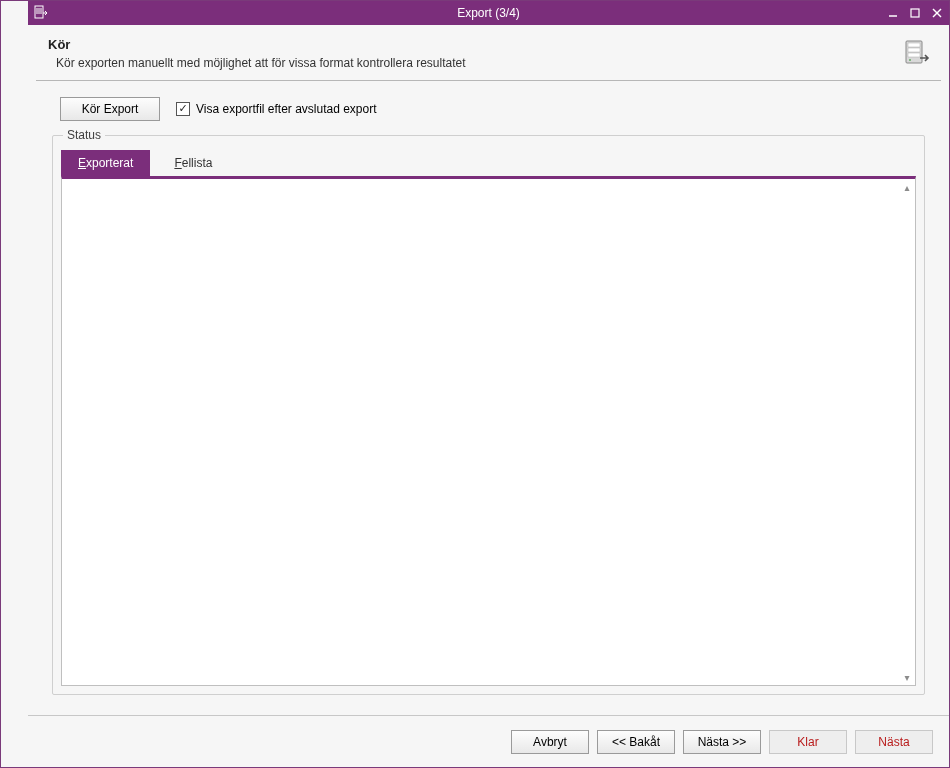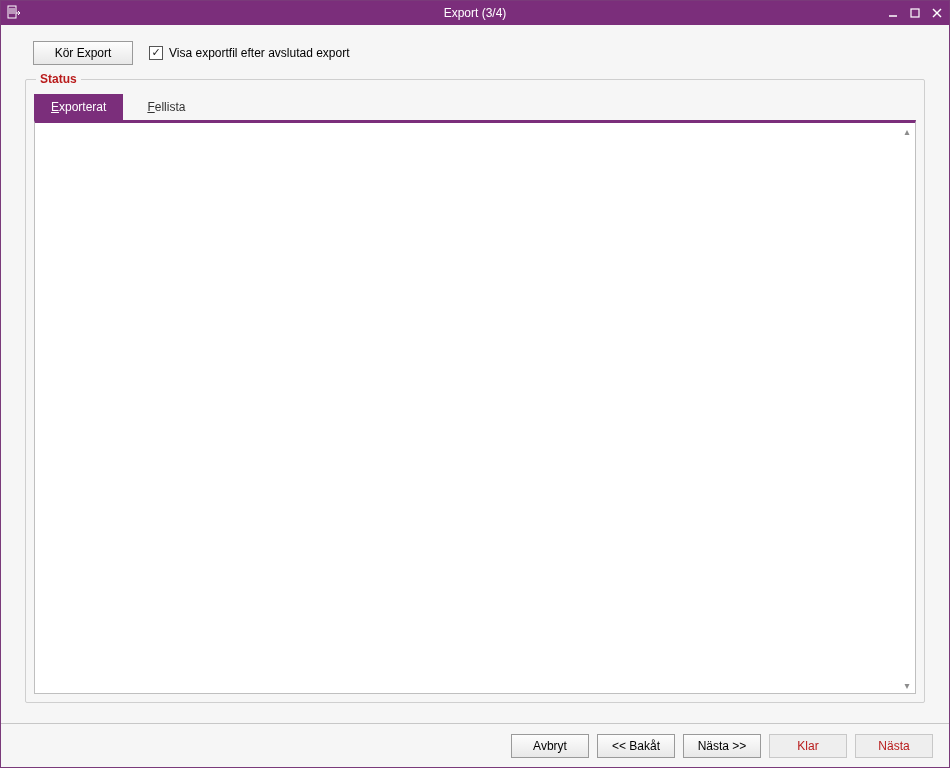--- a/index.html
+++ b/index.html
@@ -13,20 +13,21 @@
     background: #f0f0f0;
     overflow: hidden;
   }
   .window {
     width: 950px;
     height: 768px;
     border: 1px solid #7a3a7a;
     background: #f6f6f6;
     display: flex;
     flex-direction: column;
+    padding-left: 27px;
   }
   .titlebar {
     height: 24px;
     background: #7b2e7b;
     color: #fff;
     display: flex;
     align-items: center;
     position: relative;
     user-select: none;
   }
@@ -144,22 +145,21 @@
     display: flex;
     flex-direction: column;
   }
   .status-legend {
     position: absolute;
     top: -8px;
     left: 10px;
     background: #f6f6f6;
     padding: 0 4px;
     font-size: 12px;
-    color: #b91c1c;
-    font-weight: bold;
+    color: #404040;
   }
   .tabs-wrap {
     padding: 14px 8px 8px 8px;
     flex: 1;
     display: flex;
     flex-direction: column;
   }
   .tab-strip {
     display: flex;
     align-items: flex-end;
@@ -199,21 +199,21 @@
     height: 12px;
     display: flex;
     align-items: center;
     justify-content: center;
     color: #8c8c8c;
     font-size: 10px;
   }
   .scroll-hint-up { top: 2px; }
   .scroll-hint-down { bottom: 2px; }
   .footer {
-    height: 44px;
+    height: 52px;
     border-top: 1px solid #c7c7c7;
     display: flex;
     align-items: center;
     justify-content: flex-end;
     padding: 0 16px;
     gap: 8px;
     background: #f6f6f6;
   }
   .footer .btn {
     min-width: 78px;
@@ -261,20 +261,36 @@
         <svg width="10" height="10" viewBox="0 0 10 10">
             <line x1="1" y1="1" x2="9" y2="9" stroke="#fff" stroke-width="1.5"></line>
             <line x1="9" y1="1" x2="1" y2="9" stroke="#fff" stroke-width="1.5"></line>
           </svg>
       </span>
     </div>
   </div>
 
   <div class="content">
 
+    <div class="header-block">
+      <div class="header-text">
+        <div class="header-title">Kör</div>
+        <div class="header-sub">Kör exporten manuellt med möjlighet att för vissa format kontrollera resultatet</div>
+      </div>
+      <div class="header-icon">
+        <svg width="30" height="30" viewBox="0 0 30 30">
+          <rect x="4" y="3" width="16" height="22" rx="1" fill="#d9d9d9" stroke="#888"></rect>
+          <rect x="6" y="5" width="12" height="4" fill="#fff" stroke="#aaa" stroke-width="0.5"></rect>
+          <rect x="6" y="10" width="12" height="4" fill="#fff" stroke="#aaa" stroke-width="0.5"></rect>
+          <rect x="6" y="15" width="12" height="4" fill="#fff" stroke="#aaa" stroke-width="0.5"></rect>
+          <circle cx="8" cy="22" r="1" fill="#6a6"></circle>
+          <path d="M18 20 L26 20 M23 17 L26 20 L23 23" fill="none" stroke="#555" stroke-width="1.6"></path>
+        </svg>
+      </div>
+    </div>
 
     <div class="controls-row">
       <button class="btn-run">Kör Export</button>
       <label class="chk-wrap">
         <span class="chk"></span>
         <span>Visa exportfil efter avslutad export</span>
       </label>
     </div>
 
     <div class="status-group">

